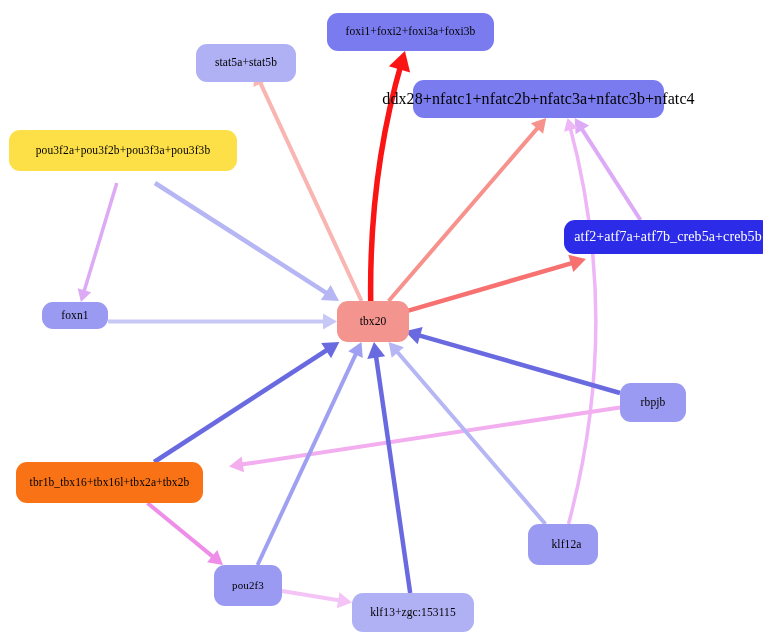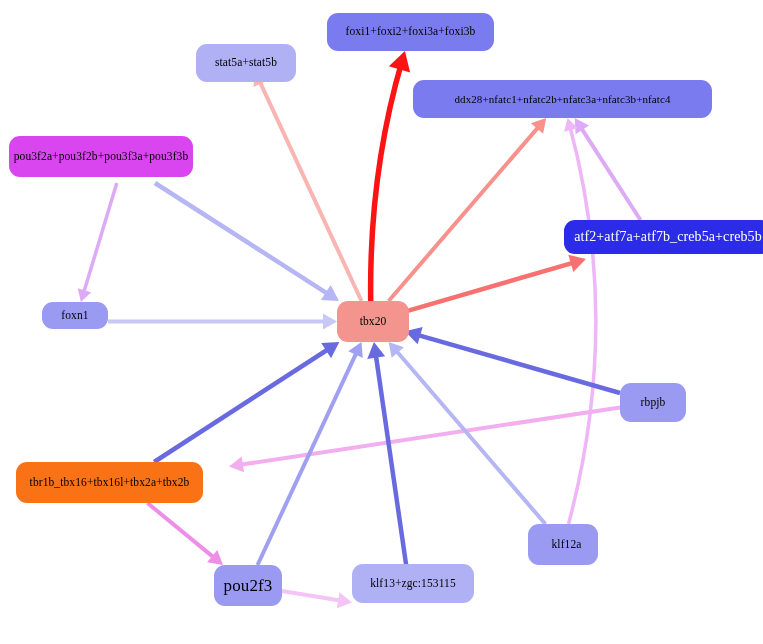--- a/index.html
+++ b/index.html
@@ -90,44 +90,44 @@
       <path d="M 545.3497757847533 524 Q 467 433 393.445870850112 347.56994374778634" fill="none" stroke="#b6b6f4" stroke-width="4" stroke-linecap="butt"></path>
       <polygon points="388.6502242152466,342 403.8852038149467,347.35704177664525 391.68437465312894,357.86179154825516" fill="#b6b6f4"></polygon>
     </svg>
   <div id="node-layer">
       <div class="node" style="left: 327px; top: 13px; width: 167px; height: 38px; background: rgb(123, 123, 240); color: rgb(0, 0, 0); font-size: 11.5px;">
         <span class="node-label">foxi1+foxi2+foxi3a+foxi3b</span>
       </div>
       <div class="node" style="left: 196px; top: 33px; width: 100px; height: 38px; background: rgb(176, 176, 245); color: rgb(0, 0, 0); font-size: 11.5px; margin-top: 11px;">
         <span class="node-label">stat5a+stat5b</span>
       </div>
-      <div class="node" style="left: 413px; top: 80px; width: 299px; height: 38px; background: rgb(123, 123, 240); color: rgb(0, 0, 0); font-size: 11px;">
+      <div class="node" style="left: 413px; top: 80px; width: 251px; height: 38px; background: rgb(123, 123, 240); color: rgb(0, 0, 0); font-size: 16px;">
         <span class="node-label">ddx28+nfatc1+nfatc2b+nfatc3a+nfatc3b+nfatc4</span>
       </div>
-      <div class="node" style="left: 9px; top: 136px; width: 184px; height: 41px; background: #d946ef; color: rgb(0, 0, 0); font-size: 11.5px;">
+      <div class="node" style="left: 9px; top: 130px; width: 228px; height: 41px; background: #fde047; color: rgb(0, 0, 0); font-size: 11.5px;">
         <span class="node-label">pou3f2a+pou3f2b+pou3f3a+pou3f3b</span>
       </div>
       <div class="node" style="left: 549px; top: 220px; width: 208px; height: 34px; background: rgb(43, 43, 232); color: rgb(255, 255, 255); font-size: 14px; margin-left: 15px;">
         <span class="node-label">atf2+atf7a+atf7b_creb5a+creb5b</span>
       </div>
       <div class="node" style="left: 42px; top: 302px; width: 66px; height: 27px; background: rgb(154, 154, 242); color: rgb(0, 0, 0); font-size: 11.5px;">
         <span class="node-label">foxn1</span>
       </div>
       <div class="node" style="left: 337px; top: 301px; width: 72px; height: 41px; background: rgb(244, 148, 142); color: rgb(0, 0, 0); font-size: 11.5px;">
         <span class="node-label">tbx20</span>
       </div>
       <div class="node" style="left: 620px; top: 383px; width: 66px; height: 39px; background: rgb(154, 154, 242); color: rgb(0, 0, 0); font-size: 11.5px; align-items: center;">
         <span class="node-label">rbpjb</span>
       </div>
       <div class="node" style="left: 16px; top: 462px; width: 187px; height: 41px; background: #f97316; color: rgb(0, 0, 0); font-size: 11.5px;">
         <span class="node-label">tbr1b_tbx16+tbx16l+tbx2a+tbx2b</span>
       </div>
       <div class="node" style="left: 528px; top: 524px; width: 70px; height: 41px; background: rgb(154, 154, 242); color: rgb(0, 0, 0); font-size: 11.5px; padding-left: 7px;">
         <span class="node-label">klf12a</span>
       </div>
-      <div class="node" style="left: 214px; top: 565px; width: 68px; height: 41px; background: rgb(154, 154, 242); color: rgb(0, 0, 0); font-size: 17px;">
+      <div class="node" style="left: 214px; top: 565px; width: 68px; height: 41px; background: rgb(154, 154, 242); color: rgb(0, 0, 0); font-size: 11px;">
         <span class="node-label">pou2f3</span>
       </div>
-      <div class="node" style="left: 352px; top: 564px; width: 122px; height: 39px; background: rgb(176, 176, 245); color: rgb(0, 0, 0); font-size: 11.5px; text-align: right;">
+      <div class="node" style="left: 352px; top: 593px; width: 122px; height: 39px; background: rgb(176, 176, 245); color: rgb(0, 0, 0); font-size: 11.5px; text-align: right;">
         <span class="node-label">klf13+zgc:153115</span>
       </div>
     </div>
 </div>
 
 </body></html>

